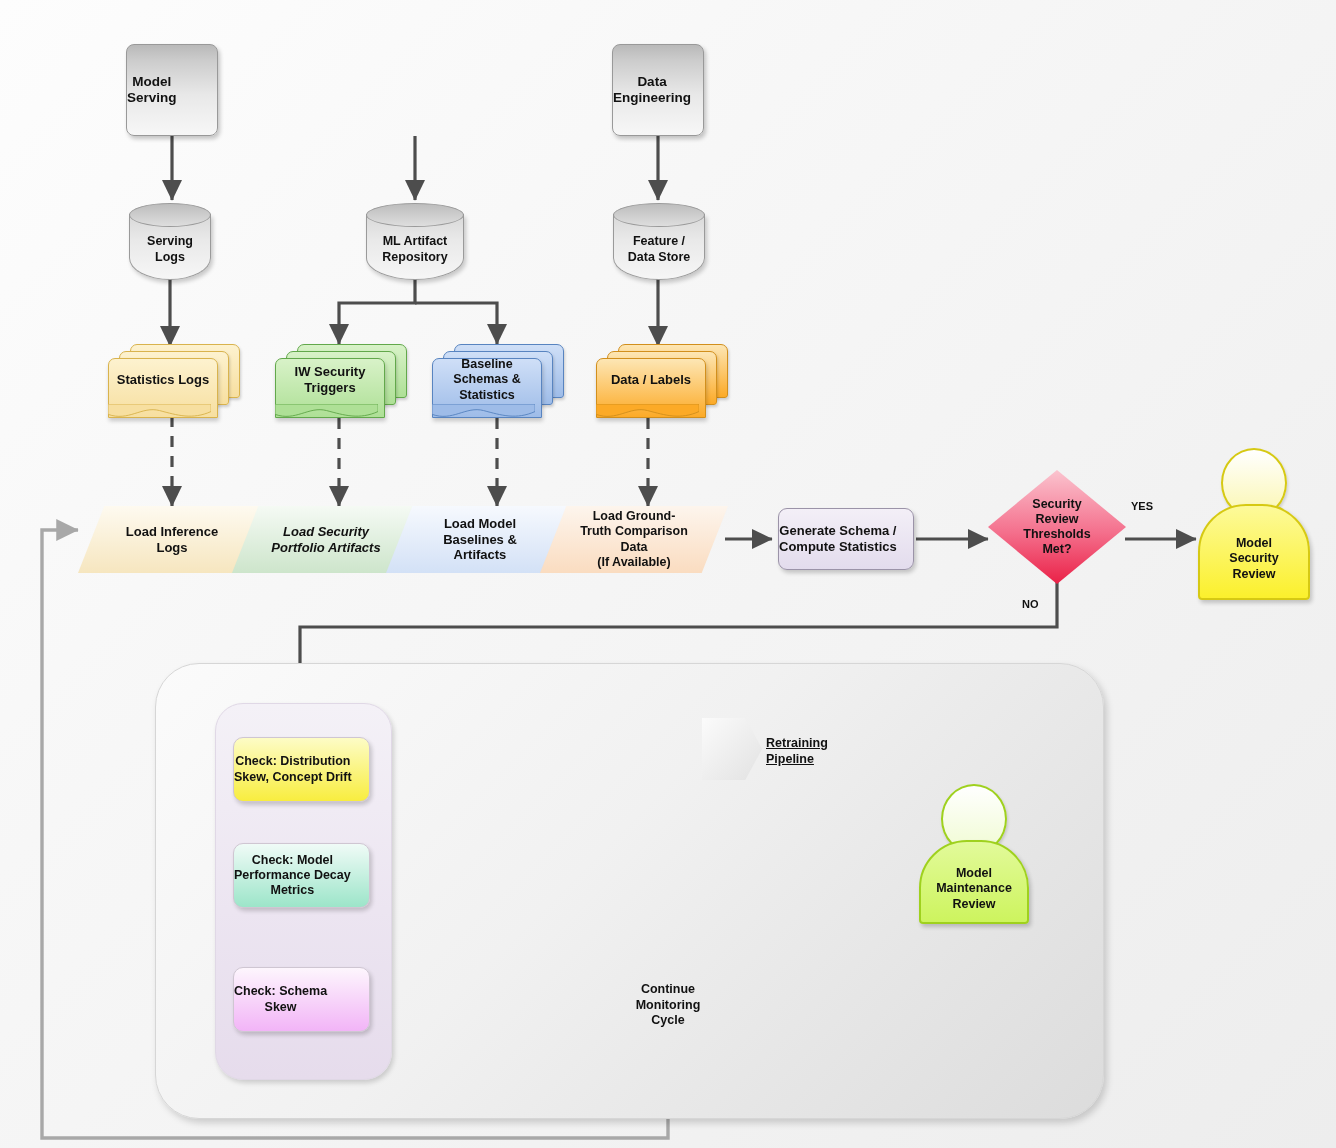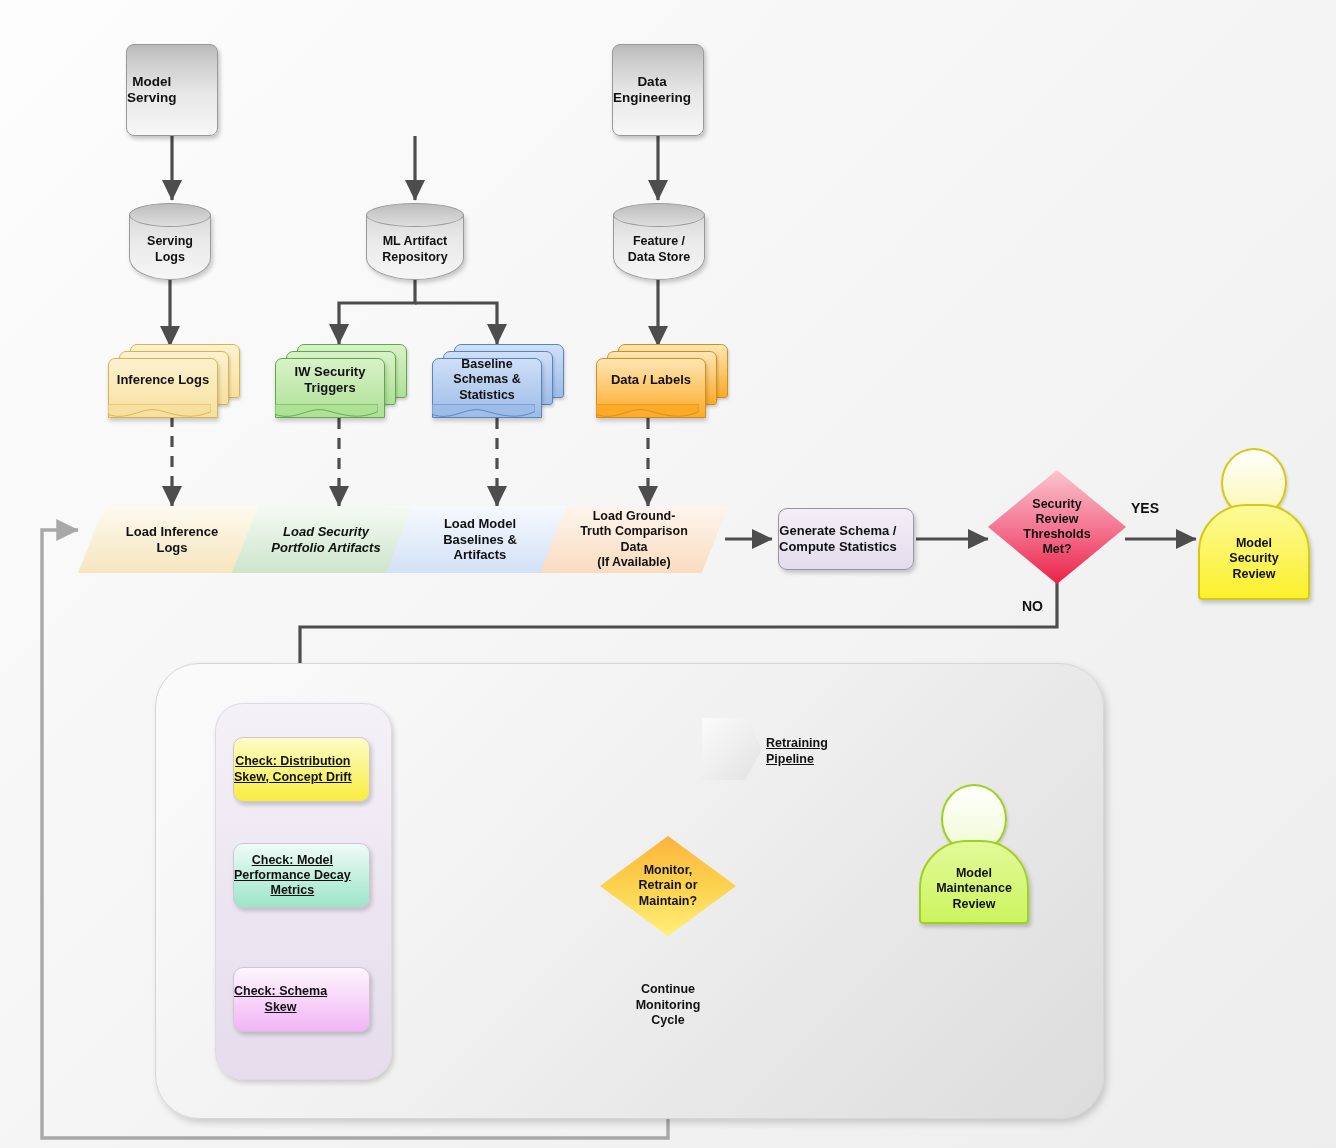--- a/index.html
+++ b/index.html
@@ -92,34 +92,34 @@
   
   .outerPanel{position:absolute;border-radius:44px;
     background:linear-gradient(135deg,#fbfbfb 0%,#f1f1f1 45%,#dcdcdc 100%);
     box-shadow:3px 4px 7px rgba(0,0,0,.17);border:1px solid #d6d6d6;}
   .innerPanel{position:absolute;border-radius:28px;
     background:linear-gradient(to bottom,#f4f1f7 0%,#ece5f1 55%,#e6dcec 100%);
     box-shadow:2px 3px 5px rgba(0,0,0,.16);border:1px solid #e0d8e6;}
 
   
   .chk{border:1px solid #cfc6d2;border-radius:10px;font-size:12.5px;
-       box-shadow:2px 3px 4px rgba(0,0,0,.18);text-decoration:underline;}
+       box-shadow:2px 3px 4px rgba(0,0,0,.18);}
 
   
   .pent{position:absolute;}
   .pent .shape{position:absolute;inset:0;
     -webkit-clip-path:polygon(0 0,72% 0,100% 50%,72% 100%,0 100%);
     clip-path:polygon(0 0,72% 0,100% 50%,72% 100%,0 100%);
     background:linear-gradient(135deg,#fbfbfb,#e2e2e2);
     filter:drop-shadow(2px 3px 3px rgba(0,0,0,.22));
     border:0;}
 
   .freelabel{position:absolute;font-weight:bold;color:#111;text-align:center;
              font-size:12.5px;line-height:1.25;}
-  .edgelabel{position:absolute;font-weight:bold;color:#111;font-size:14px;}
+  .edgelabel{position:absolute;font-weight:bold;color:#111;font-size:11px;}
 </style>
 </head>
 <body>
 
 <div id="stage">
 
   <svg id="wires" viewBox="0 0 1336 1148">
     <defs>
       <marker id="arrDark" markerWidth="9" markerHeight="9" refX="6.4" refY="3.2" orient="auto" markerUnits="strokeWidth">
         <path d="M0,0 L6.6,3.2 L0,6.4 z" fill="#4d4d4d"></path>
@@ -185,21 +185,21 @@
   </div>
 
   <div class="node mdoc" style="left:108px;top:344px;width:132px;height:74px;--bd:#d9b34d;
        --bg:linear-gradient(to bottom,#fdf2cf,#f7dfa0);">
     <div class="sheet s3"></div>
     <div class="sheet s2"></div>
     <div class="sheet s1"></div>
     <svg class="wave" viewBox="0 0 110 16" preserveAspectRatio="none">
       <path d="M0,0 L0,11 C22,19 36,2 55,7 C74,12 90,17 110,8 L110,0 Z" fill="#f7dfa0" stroke="#d9b34d" stroke-width="1"></path>
     </svg>
-    <div class="lbl" style="white-space:pre-line">Inference Logs</div>
+    <div class="lbl" style="white-space:pre-line">Statistics Logs</div>
   </div>
 
   <div class="node mdoc" style="left:275px;top:344px;width:132px;height:74px;--bd:#62a84b;
        --bg:linear-gradient(to bottom,#d8f2c8,#aee096);">
     <div class="sheet s3"></div>
     <div class="sheet s2"></div>
     <div class="sheet s1"></div>
     <svg class="wave" viewBox="0 0 110 16" preserveAspectRatio="none">
       <path d="M0,0 L0,11 C22,19 36,2 55,7 C74,12 90,17 110,8 L110,0 Z" fill="#aee096" stroke="#62a84b" stroke-width="1"></path>
     </svg>
@@ -304,26 +304,20 @@
     <span style="white-space:pre-line">Check: Schema
 Skew</span>
   </div>
 
   <div class="pent" style="left:702px;top:718px;width:60px;height:62px;">
     <div class="shape"></div>
   </div>
   <div class="freelabel" style="left: 766px; top: 736px; width: 100px; text-align: left; white-space: pre-line; text-decoration: underline;" style2="">Retraining
 Pipeline</div>
 
-  <div class="node dia" style="left:600px;top:836px;width:136px;height:100px;">
-    <div class="shape" style="background:linear-gradient(to bottom,#fcb43f 0%,#fcd24e 50%,#ffef7a 100%);"></div>
-    <div class="lbl" style="white-space:pre-line">Monitor,
-Retrain or
-Maintain?</div>
-  </div>
 
   <div class="freelabel" style="left: 608px; top: 982px; width: 120px; white-space: pre-line;">Continue
 Monitoring
 Cycle</div>
 
   <div class="node actor" style="left:919px;top:784px;width:110px;height:140px;
        --ab:#9fd11e;--ab2:#cdf45e;--at:#e2fa9a;--ah:#f0fbd2;">
     <div class="head"></div>
     <div class="body"></div>
     <div class="lbl" style="white-space:pre-line">Model

